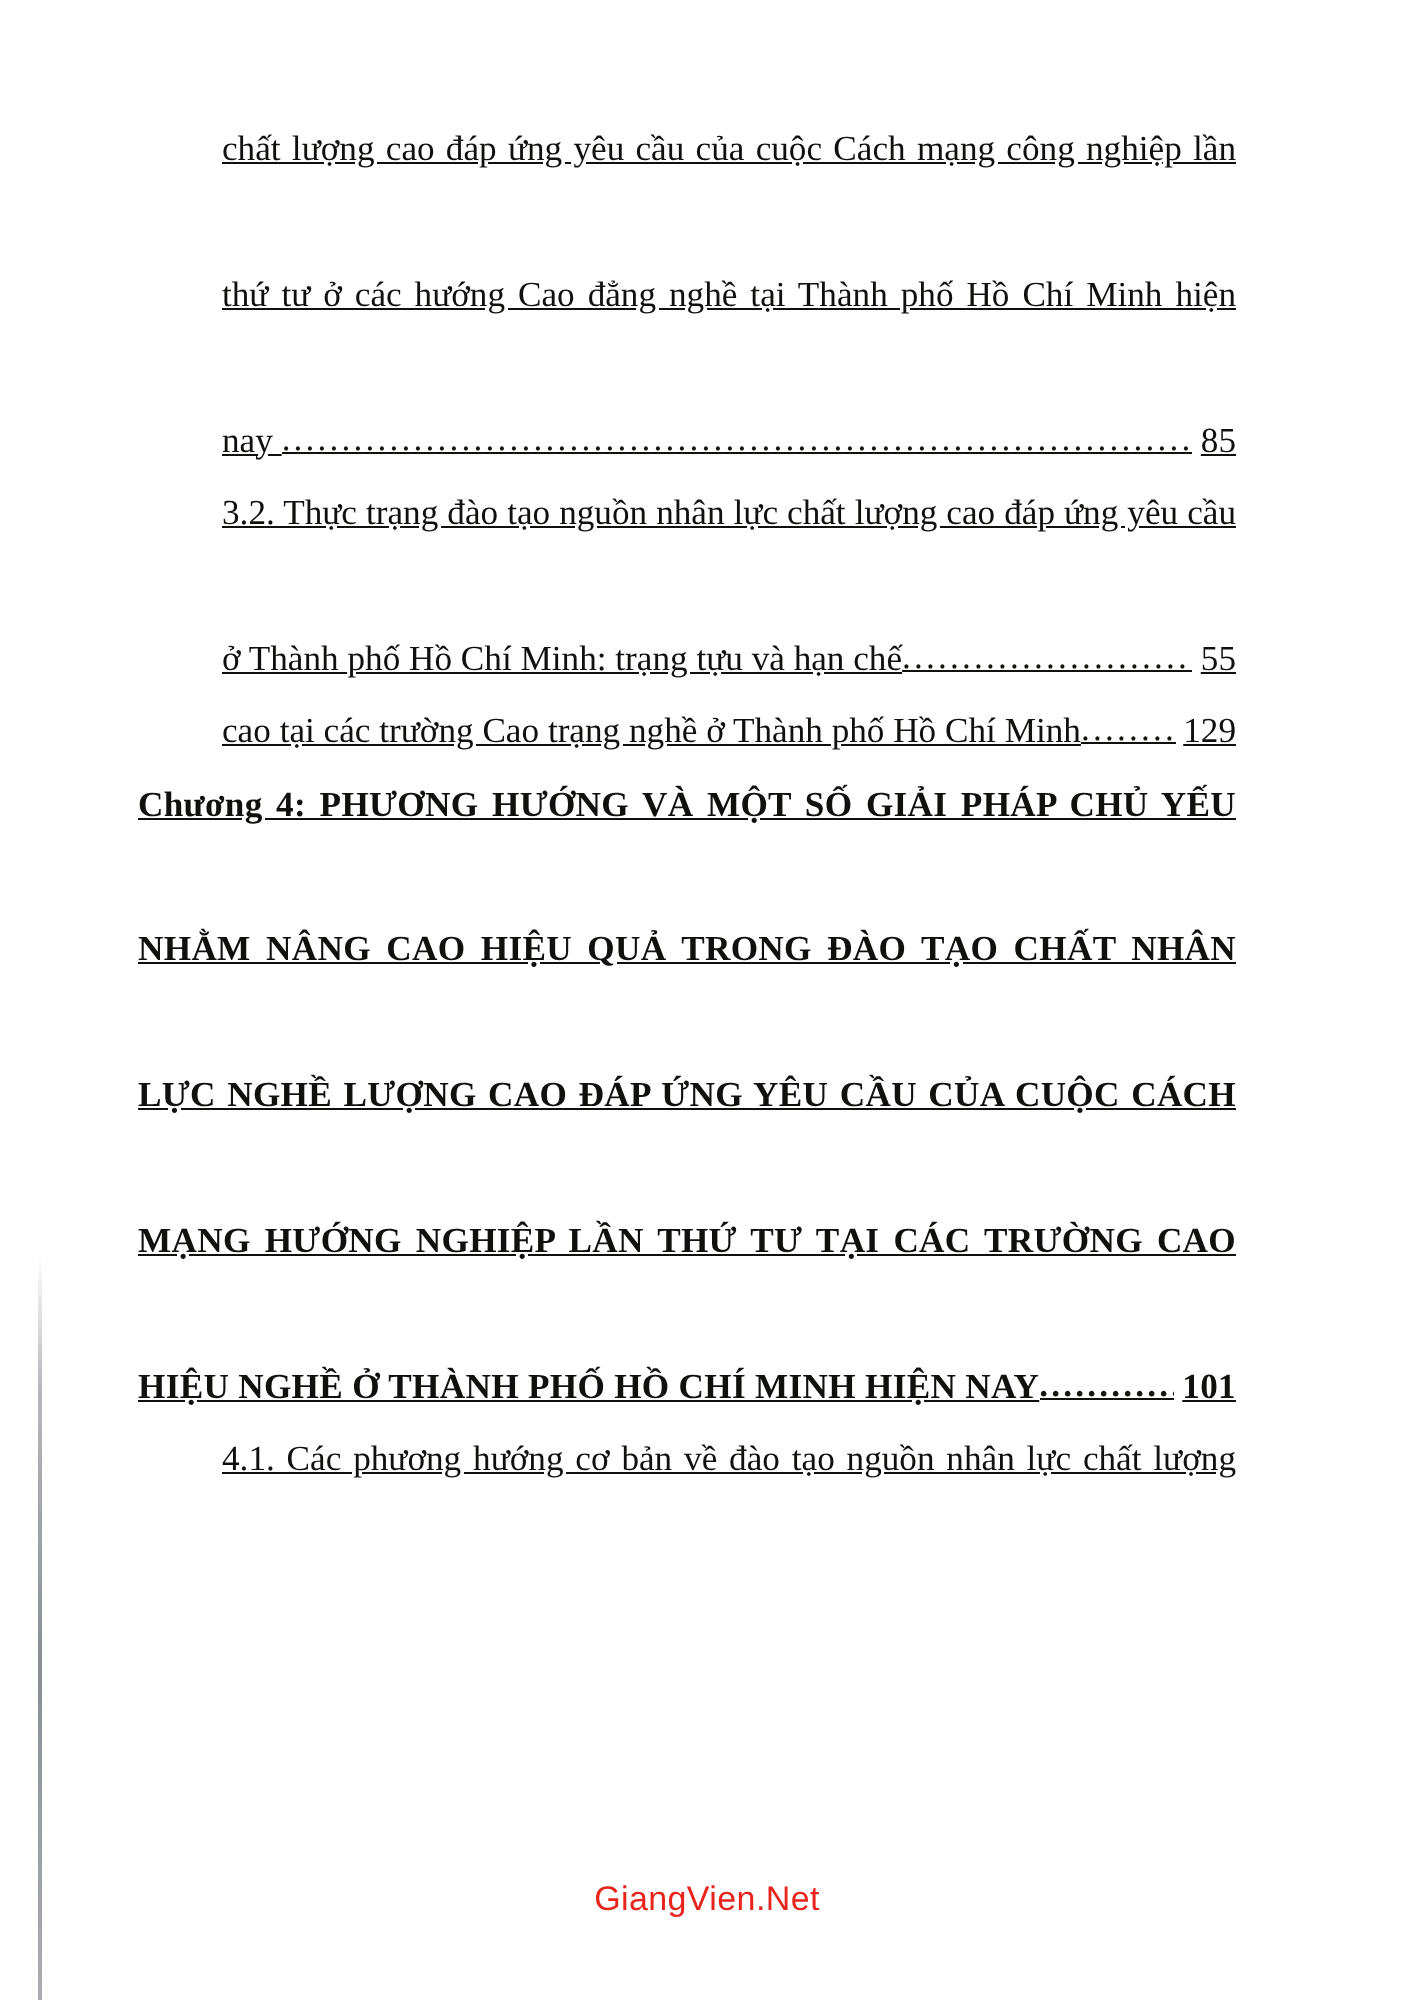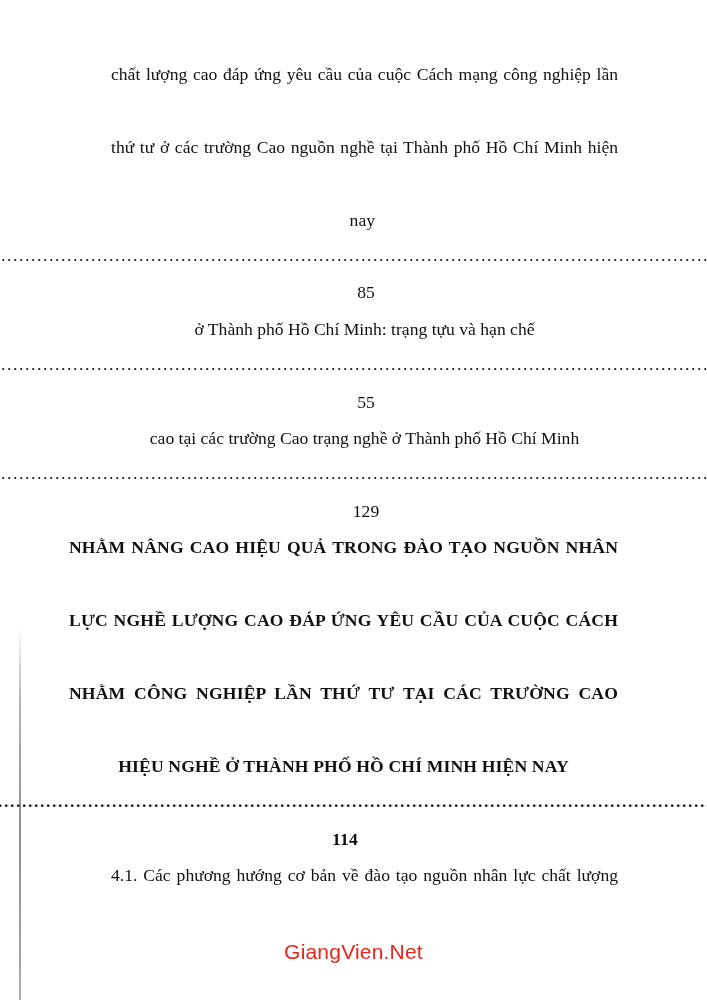--- a/index.html
+++ b/index.html
@@ -53,23 +53,22 @@
     font-weight: bold;
     letter-spacing: 0.15px;
   }
   .entry.bold.flush {
     padding-left: 0;
   }
 
   
   .lead-row {
     display: flex;
-    align-items: center;
+    align-items: flex-end;
     width: 100%;
-    flex-direction: column;
   }
   .lead-text {
     white-space: pre;
     flex: 0 1 auto;
   }
   .dots {
     flex: 1 1 auto;
     overflow: hidden;
     white-space: nowrap;
     margin: 0 1px 0 0;
@@ -88,73 +87,75 @@
   .wrap {
     text-align: justify;
     text-justify: inter-word;
   }
   .wrap::after {
     content: "";
     display: inline-block;
     width: 100%;
   }
 
-  .blk { margin: 0; }
+  .blk { margin: 0; text-decoration: underline; }
 
   #watermark {
     position: absolute;
     left: 0;
     right: 0;
     top: 940px;
     text-align: center;
     font-family: "Liberation Sans", "DejaVu Sans", sans-serif;
-    font-size: 21px;
+    font-size: 17px;
     letter-spacing: 0.2px;
     color: #e8251c;
   }
 </style>
 </head>
 <body>
 
 <div id="page">
 
   <div id="scan-line"></div>
 
   <div id="toc">
       <div class="entry blk sub" id="entry-3-1-continued">
         <div class="wrap">chất lượng cao đáp ứng yêu cầu của cuộc Cách mạng công nghiệp lần</div>
-        <div class="wrap">thứ tư ở các trường Cao nguồn nghề tại Thành phố Hồ Chí Minh hiện</div>
+        <div class="wrap">thứ tư ở các hướng Cao đẳng nghề tại Thành phố Hồ Chí Minh hiện</div>
         <div class="lead-row">
           <span class="lead-text">nay </span>
           <span class="dots">...................................................................................................................................................................................</span>
           <span class="pageno">85</span>
         </div>
       </div>
       <div class="entry blk sub" id="entry-3-2">
+        <div class="wrap">3.2. Thực trạng đào tạo nguồn nhân lực chất lượng cao đáp ứng yêu cầu</div>
         <div class="lead-row">
           <span class="lead-text">ở Thành phố Hồ Chí Minh: trạng tựu và hạn chế</span>
           <span class="dots">...................................................................................................................................................................................</span>
           <span class="pageno">55</span>
         </div>
       </div>
       <div class="entry blk sub" id="entry-3-3">
         <div class="lead-row">
           <span class="lead-text">cao tại các trường Cao trạng nghề ở Thành phố Hồ Chí Minh</span>
           <span class="dots">...................................................................................................................................................................................</span>
           <span class="pageno">129</span>
         </div>
       </div>
       <div class="entry blk bold flush" id="entry-chuong-4">
-        <div class="wrap">NHẰM NÂNG CAO HIỆU QUẢ TRONG ĐÀO TẠO NGUỒN NHÂN</div>
+        <div class="wrap">Chương 4: PHƯƠNG HƯỚNG VÀ MỘT SỐ GIẢI PHÁP CHỦ YẾU</div>
+        <div class="wrap">NHẰM NÂNG CAO HIỆU QUẢ TRONG ĐÀO TẠO CHẤT NHÂN</div>
         <div class="wrap">LỰC NGHỀ LƯỢNG CAO ĐÁP ỨNG YÊU CẦU CỦA CUỘC CÁCH</div>
-        <div class="wrap">NHẰM CÔNG NGHIỆP LẦN THỨ TƯ TẠI CÁC TRƯỜNG CAO</div>
+        <div class="wrap">MẠNG HƯỚNG NGHIỆP LẦN THỨ TƯ TẠI CÁC TRƯỜNG CAO</div>
         <div class="lead-row">
           <span class="lead-text">HIỆU NGHỀ Ở THÀNH PHỐ HỒ CHÍ MINH HIỆN NAY</span>
           <span class="dots">...................................................................................................................................................................................</span>
-          <span class="pageno">114</span>
+          <span class="pageno">101</span>
         </div>
       </div>
       <div class="entry blk sub" id="entry-4-1">
         <div class="wrap">4.1. Các phương hướng cơ bản về đào tạo nguồn nhân lực chất lượng</div>
       </div>
     </div>
 
   <div id="watermark">GiangVien.Net</div>
 
 </div>

